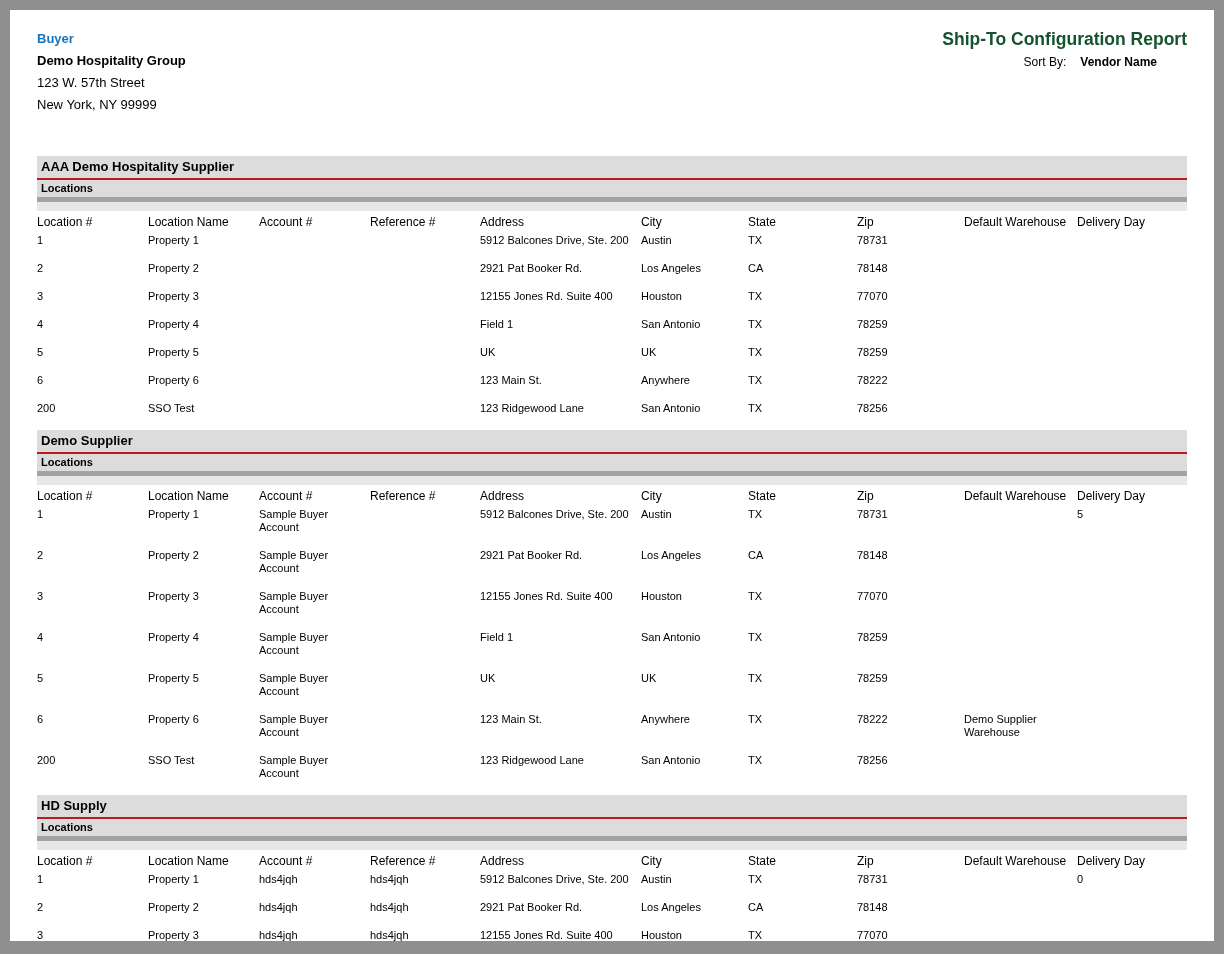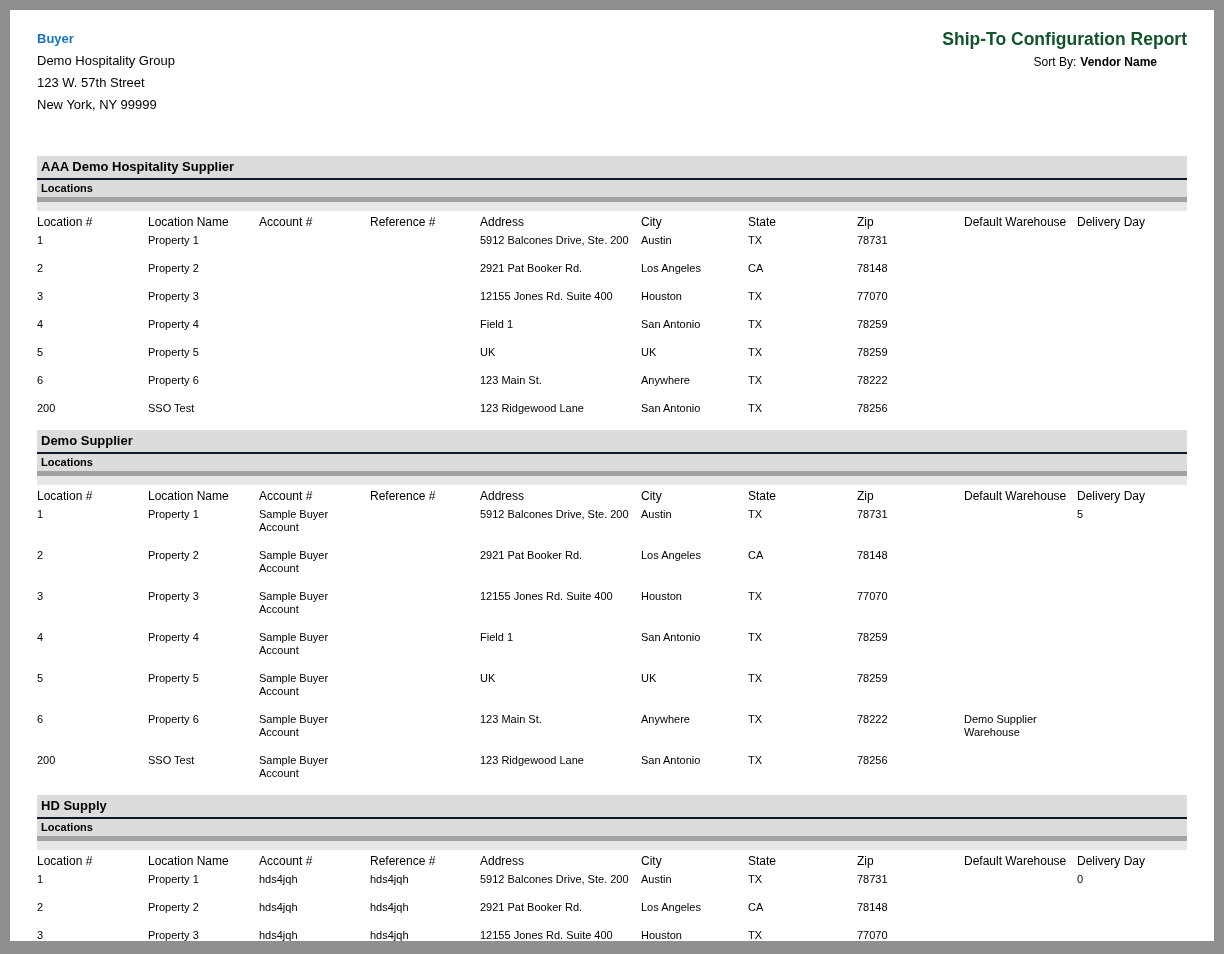--- a/index.html
+++ b/index.html
@@ -19,30 +19,30 @@
     width: 1204px;
     height: 931px;
     background: var(--page-background, #ffffff);
     padding: 18px 27px 0 27px;
     overflow: hidden;
   }
   
   .report-header { display: flex; justify-content: space-between; align-items: flex-start; }
   .buyer-block { font-size: 13px; line-height: 22px; color: #000; }
   .buyer-label { color: var(--accent-blue, #1b75bc); font-weight: bold; }
-  .buyer-name { font-weight: normal; }
+  .buyer-name { font-weight: bold; }
   .title-block { text-align: right; }
   .report-title { font-size: 17.5px; font-weight: bold; color: #14532d; line-height: 22px; }
   .sort-row { font-size: 12px; margin-top: 5px; padding-right: 30px; color: #000; }
-  .sort-val { font-weight: bold; margin-left: 4px; }
+  .sort-val { font-weight: bold; margin-left: 14px; }
   
   .sections { margin-top: 40px; }
   .section-title {
     background: var(--section-band, #dcdcdc);
-    border-bottom: 2px solid #0f172a;
+    border-bottom: 2px solid #b91c1c;
     font-size: 13px; font-weight: bold;
     padding: 3px 4px 4px 4px;
     color: #000;
   }
   .section-sub {
     background: var(--section-band, #dcdcdc);
     border-bottom: 5px solid #a3a3a3;
     font-size: 11px; font-weight: bold;
     padding: 2px 4px 3px 4px;
     color: #000;

